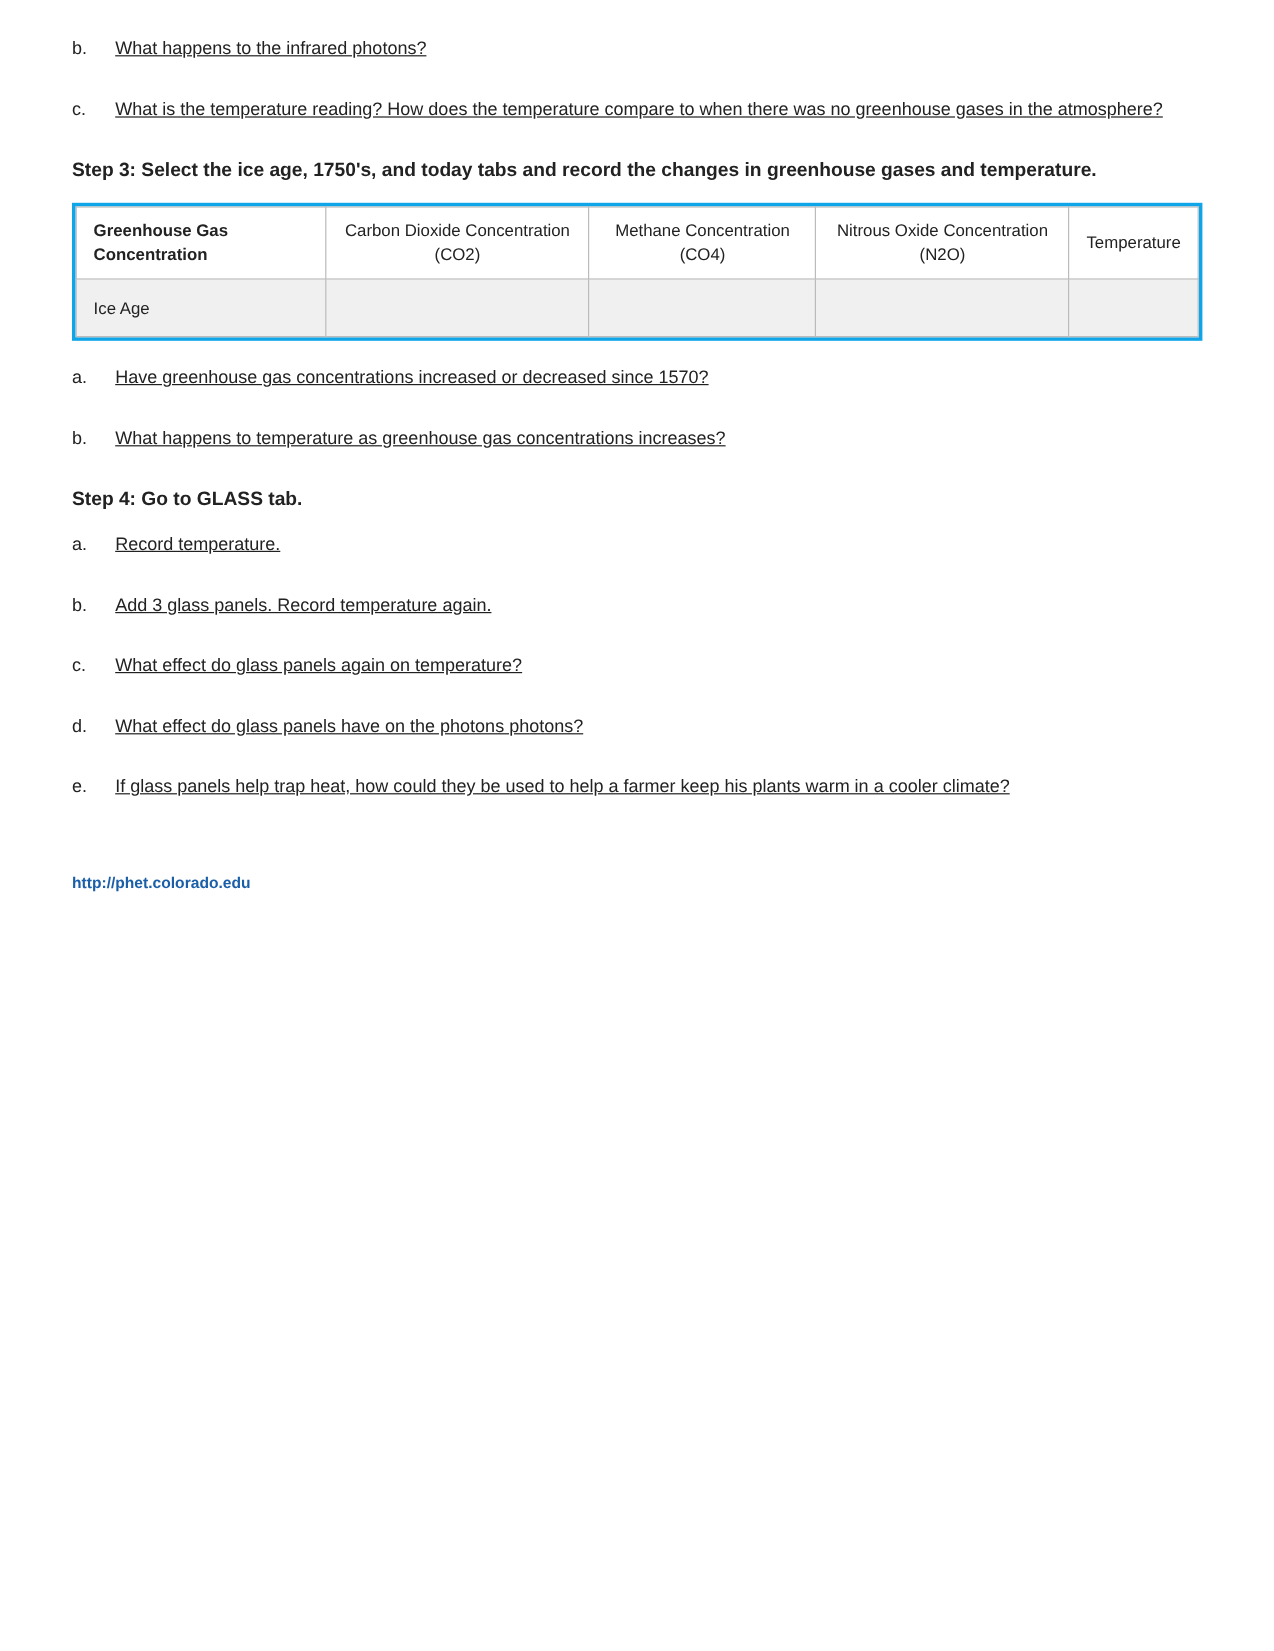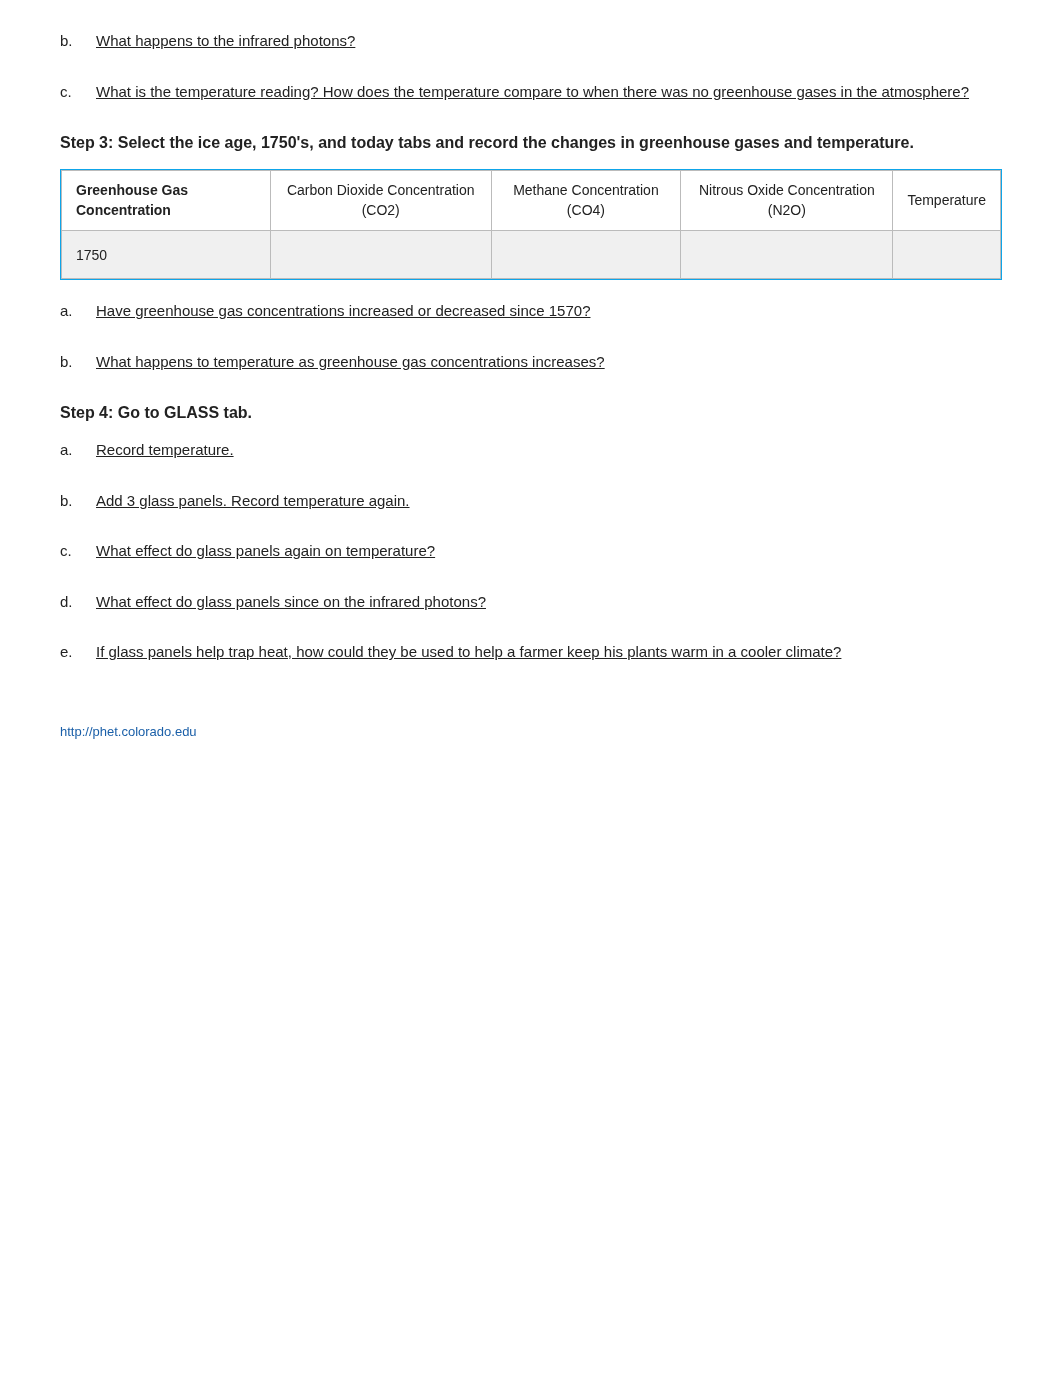--- a/index.html
+++ b/index.html
@@ -43,21 +43,21 @@
     .step-text {
       font-size: 16px;
       margin: 28px 0 14px 0;
       line-height: 1.5;
       font-weight: bold;
     }
 
     
     .data-table-wrapper {
       margin: 10px 0 20px 0;
-      border: 1px solid #0ea5e9;
+      border: 3px solid #0ea5e9;
     }
 
     .data-table {
       width: 100%;
       border-collapse: collapse;
       font-size: 14px;
     }
 
     .data-table th, .data-table td {
       border: 1px solid #bbbbbb;
@@ -95,20 +95,21 @@
       font-size: 14px;
       font-weight: normal;
     }
 
     .footer-link {
       color: #1a5fa8;
       font-size: 13px;
       text-decoration: none;
       margin-top: 60px;
       display: block;
+      font-weight: bold;
     }
   </style>
 </head>
 <body>
 
 <div class="section">
   <div class="question-item">
     <span class="question-label">b.</span>
     <span class="question-text">What happens to the infrared photons?</span>
   </div>
@@ -136,21 +137,21 @@
         <th>
           <span>Nitrous Oxide Concentration (N2O)</span>
         </th>
         <th>
           <span>Temperature</span>
         </th>
       </tr>
     </thead>
     <tbody>
       <tr>
-        <td>1750</td>
+        <td>Ice Age</td>
         <td></td>
         <td></td>
         <td></td>
         <td></td>
       </tr>
     </tbody>
   </table>
 </div>
 
 <div class="section">
@@ -174,21 +175,21 @@
   <div class="question-item">
     <span class="question-label">b.</span>
     <span class="question-text">Add 3 glass panels. Record temperature again.</span>
   </div>
   <div class="question-item">
     <span class="question-label">c.</span>
     <span class="question-text">What effect do glass panels again on temperature?</span>
   </div>
   <div class="question-item">
     <span class="question-label">d.</span>
-    <span class="question-text">What effect do glass panels since on the infrared photons?</span>
+    <span class="question-text">What effect do glass panels have on the photons photons?</span>
   </div>
   <div class="question-item">
     <span class="question-label">e.</span>
     <span class="question-text">If glass panels help trap heat, how could they be used to help a farmer keep his plants warm in a cooler climate?</span>
   </div>
 </div>
 
 <a class="footer-link">http://phet.colorado.edu</a>
 
 </body></html>

